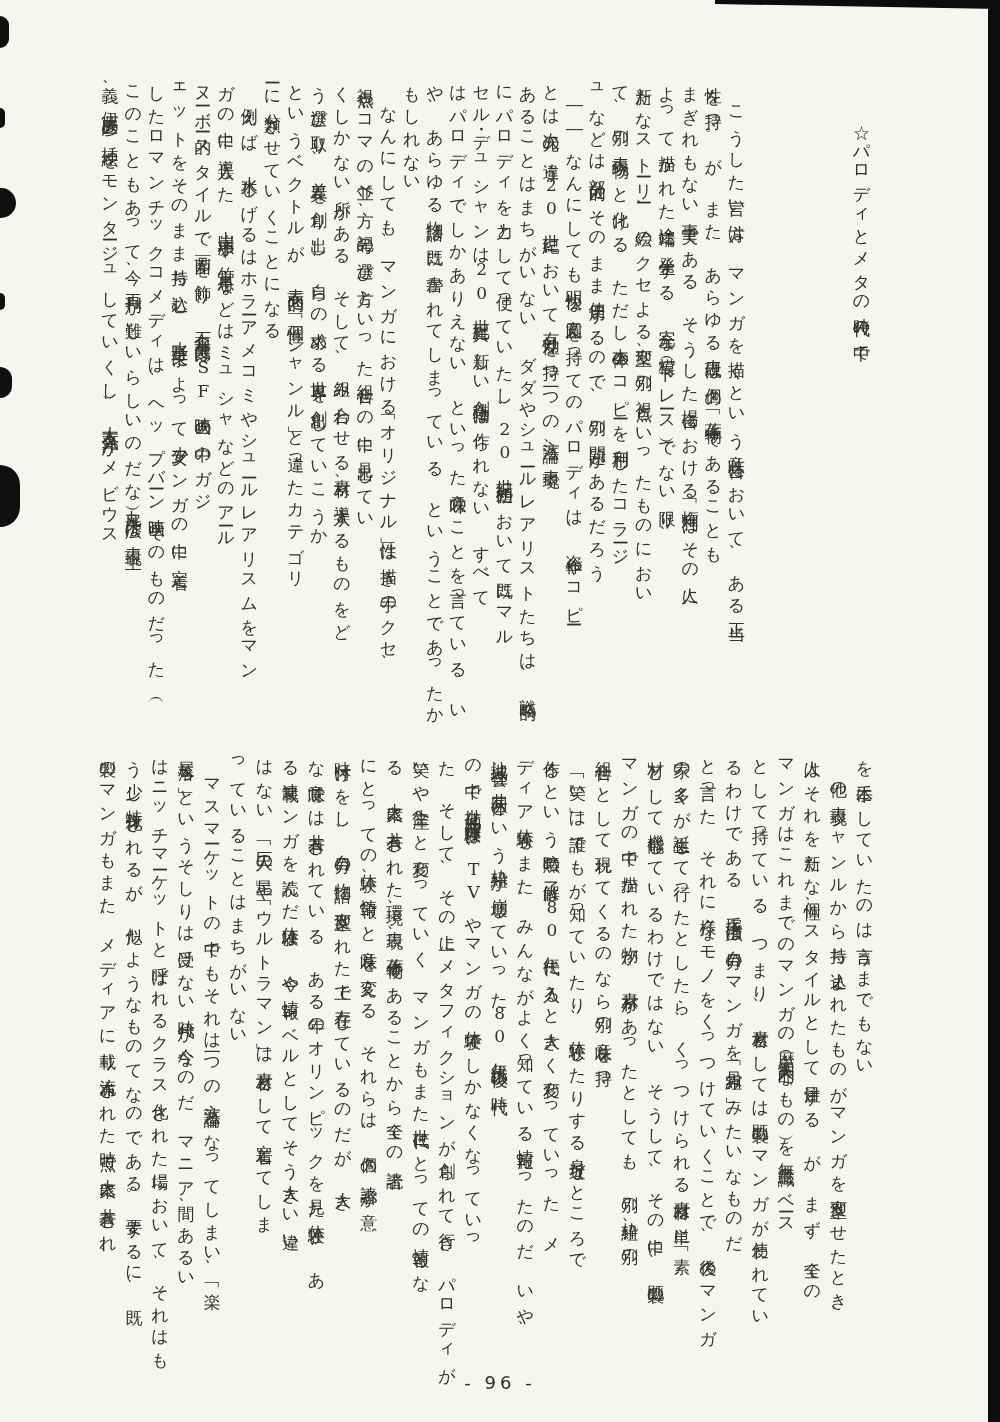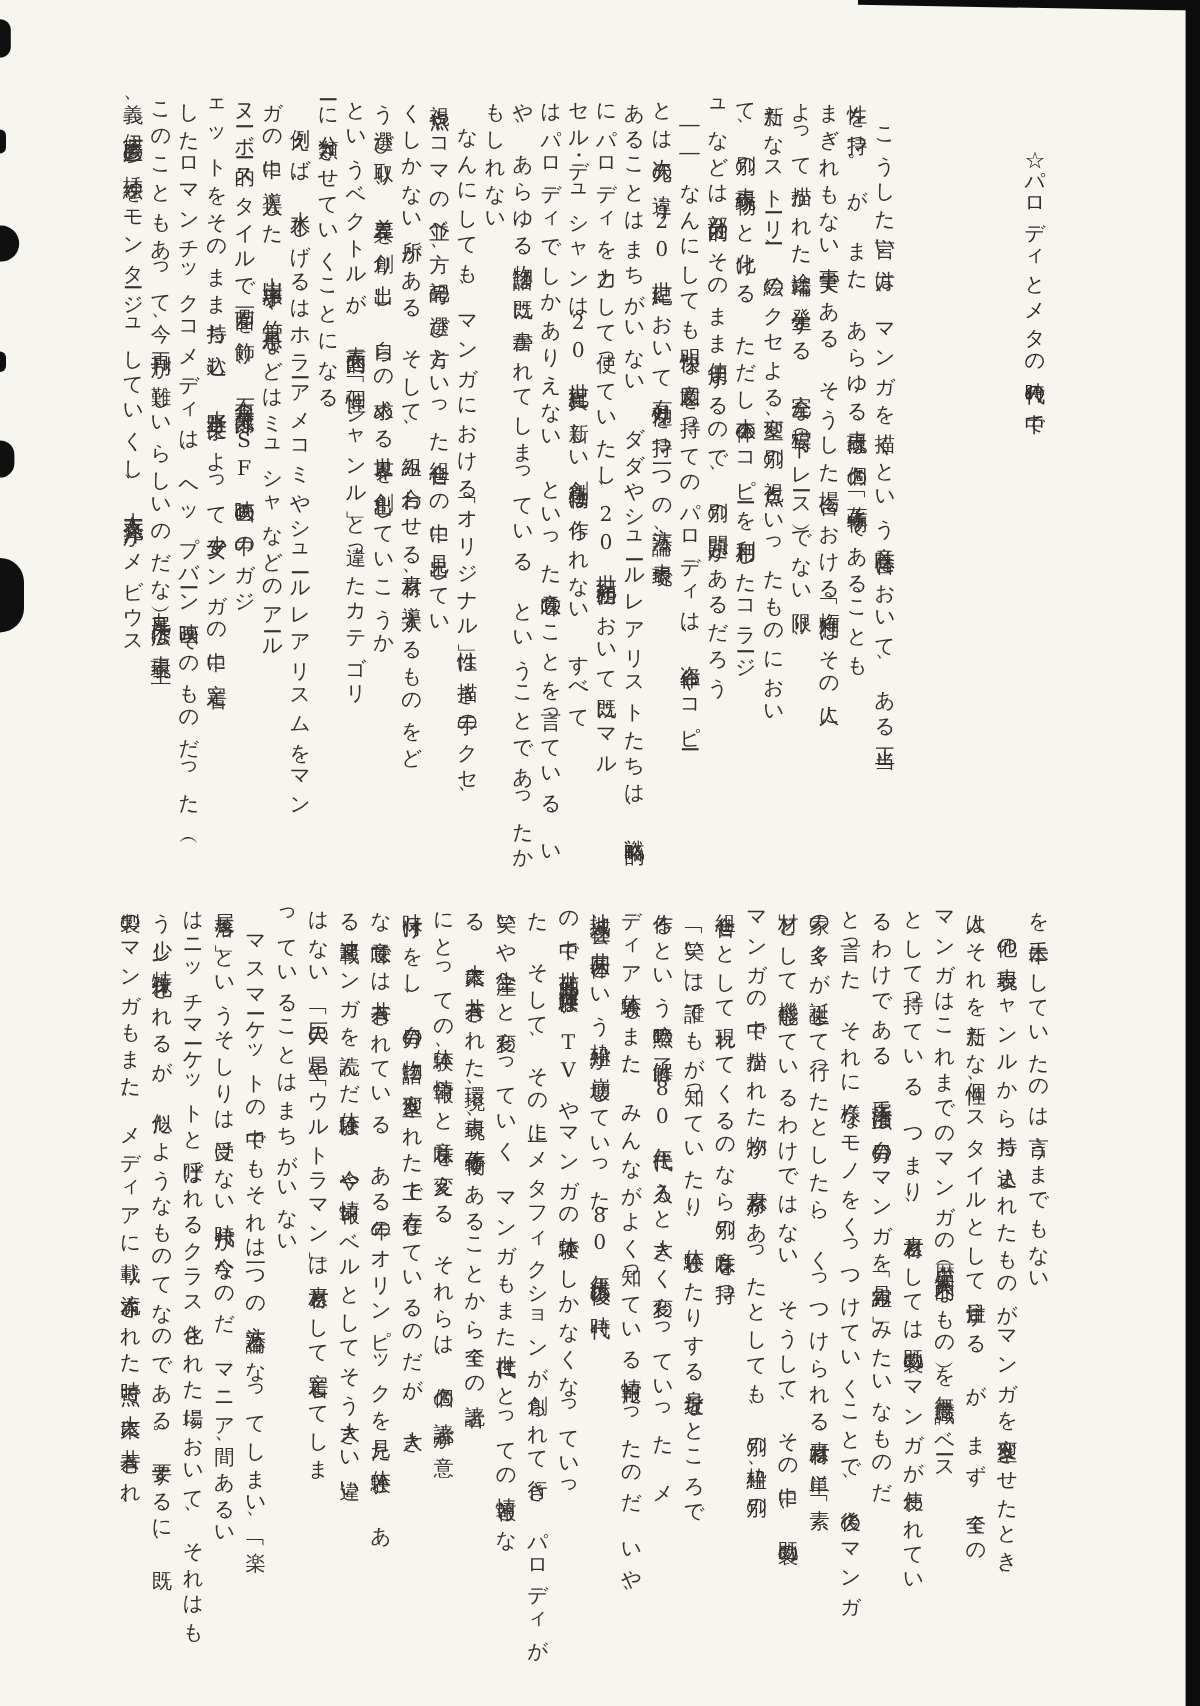--- a/index.html
+++ b/index.html
@@ -128,14 +128,15 @@
       <div class="col">る連載マンガを読んだ体験は　今や情報レベルとしてそう大きい違い</div>
       <div class="col">はない　「巨人の星」や「ウルトラマン」は素材として定着してしま</div>
       <div class="col">っていることはまちがいない</div>
       <div class="col">　マスマーケットの中でもそれは一つの方法論となってしまい、「楽</div>
       <div class="col">屋落ち」というそしりは受けない時代が今なのだ　マニア間、あるい</div>
       <div class="col">はニッチマーケットと呼ばれるクラス化された場において、それはも</div>
       <div class="col">う少し特殊化されるが、似たようなものてなのである。要するに、既</div>
       <div class="col">製のマンガもまた、メディアに載り流布された時点で大衆に共有され、</div>
     </div>
 
+  <div class="pagenum">- 96 -</div>
 
 </div>
 
 </body></html>

